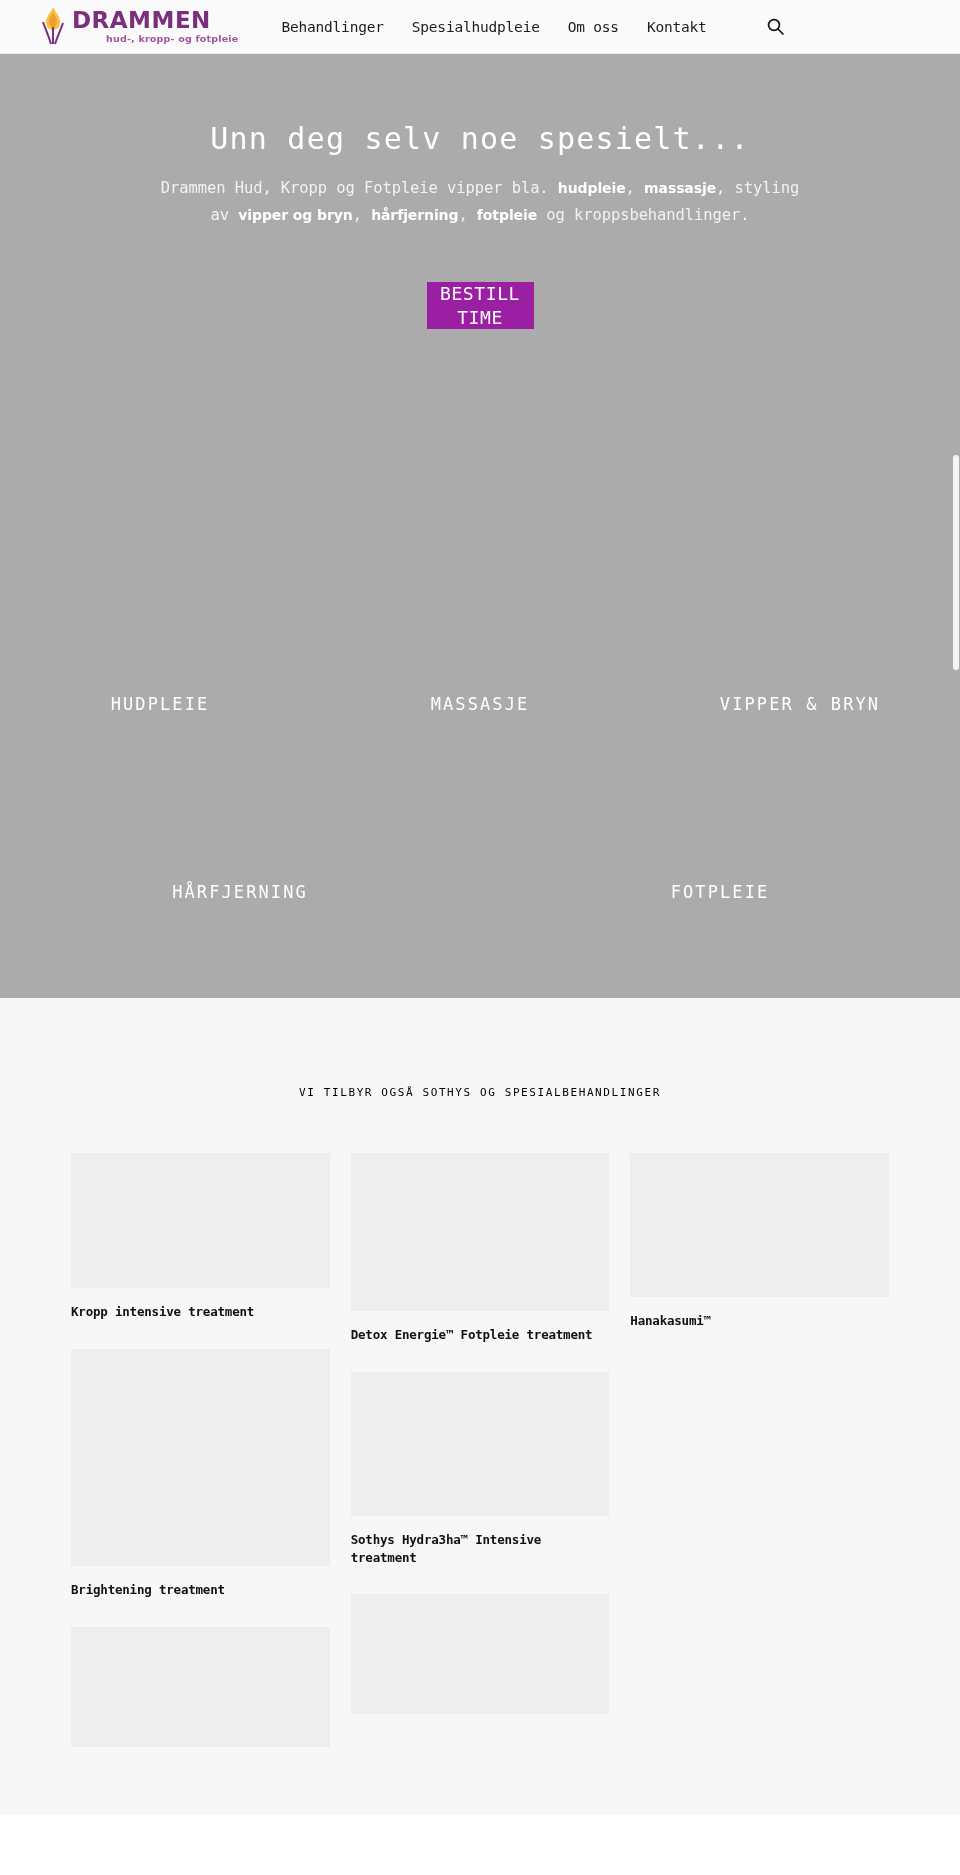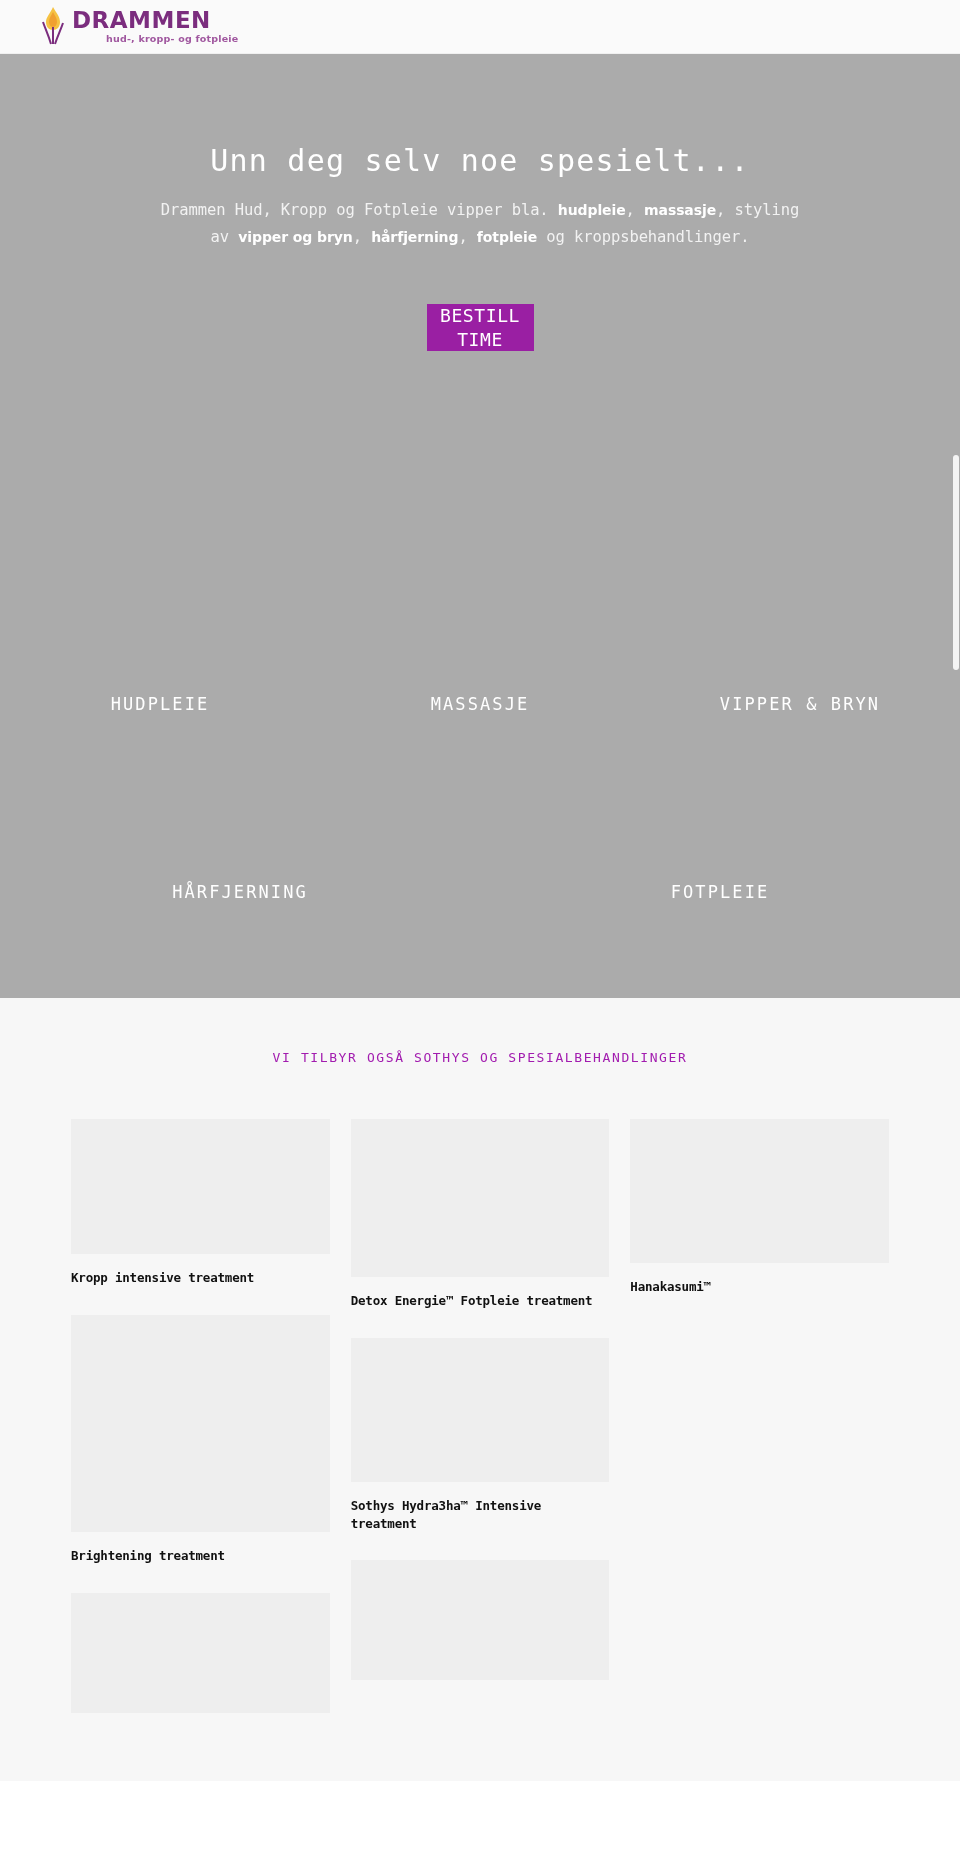--- a/index.html
+++ b/index.html
@@ -90,21 +90,21 @@
 
   
   #hero {
     width: 960px;
     height: 944px;
     background: #ababab;
     position: relative;
   }
 
   #hero-inner {
-    padding-top: 87px;
+    padding-top: 65px;
     text-align: center;
   }
 
   #hero-title {
     font-family: "DejaVu Sans Mono", "Liberation Mono", monospace;
     font-size: 30px;
     font-weight: 400;
     color: #ffffff;
     letter-spacing: 1.2px;
     line-height: 1.3;
@@ -181,25 +181,25 @@
 
   
   #treatments-section {
     width: 960px;
     background: #f7f7f7;
     padding: 0 0 40px 0;
   }
 
   #treatments-heading {
     text-align: center;
-    padding-top: 52px;
-    font-family: "DejaVu Sans Mono", "Liberation Mono", monospace;
-    font-size: 13px;
+    padding-top: 88px;
+    font-family: "DejaVu Sans Mono", "Liberation Mono", monospace;
+    font-size: 11px;
     font-weight: 400;
-    color: #a21caf;
+    color: #000000;
     letter-spacing: 1.6px;
   }
 
   #treatments-grid {
     margin-top: 54px;
     padding: 0 71px;
     display: flex;
     gap: 21px;
     align-items: flex-start;
   }
@@ -262,20 +262,32 @@
         <path d="M17 22 C17 28 17 33 17 39" stroke="#7b2d7e" stroke-width="2" fill="none"></path>
         <path d="M27 18 C25 24 22 30 19 39" stroke="#7b2d7e" stroke-width="2" fill="none"></path>
       </svg>
     </span>
     <span class="logo-text-block">
       <span class="logo-main">DRAMMEN</span>
       <span class="logo-sub">hud-, kropp- og fotpleie</span>
     </span>
   </a>
 
+  <nav id="main-nav">
+    <a class="nav-link" href="#">Behandlinger</a>
+    <a class="nav-link" href="#">Spesialhudpleie</a>
+    <a class="nav-link" href="#">Om oss</a>
+    <a class="nav-link" href="#">Kontakt</a>
+    <button id="search-icon-btn">
+      <svg width="17" height="17" viewBox="0 0 17 17">
+        <circle cx="7" cy="7" r="5.4" stroke="#111" stroke-width="1.7" fill="none"></circle>
+        <line x1="11" y1="11" x2="16" y2="16" stroke="#111" stroke-width="1.7" stroke-linecap="round"></line>
+      </svg>
+    </button>
+  </nav>
 </header>
 
 <section id="hero">
 
   <div id="hero-inner">
     <h1 id="hero-title">Unn deg selv noe spesielt...</h1>
     <p id="hero-subtitle"><span>Drammen Hud, Kropp og Fotpleie vipper bla. </span><a class="hl" href="#">hudpleie</a><span>, </span><a class="hl" href="#">massasje</a><span>, styling av </span><a class="hl" href="#">vipper og bryn</a><span>, </span><a class="hl" href="#">hårfjerning</a><span>, </span><a class="hl" href="#">fotpleie</a><span> og kroppsbehandlinger.</span></p>
     <a id="cta-button" href="#">
       <span>BESTILL</span>
       <span>TIME</span>

